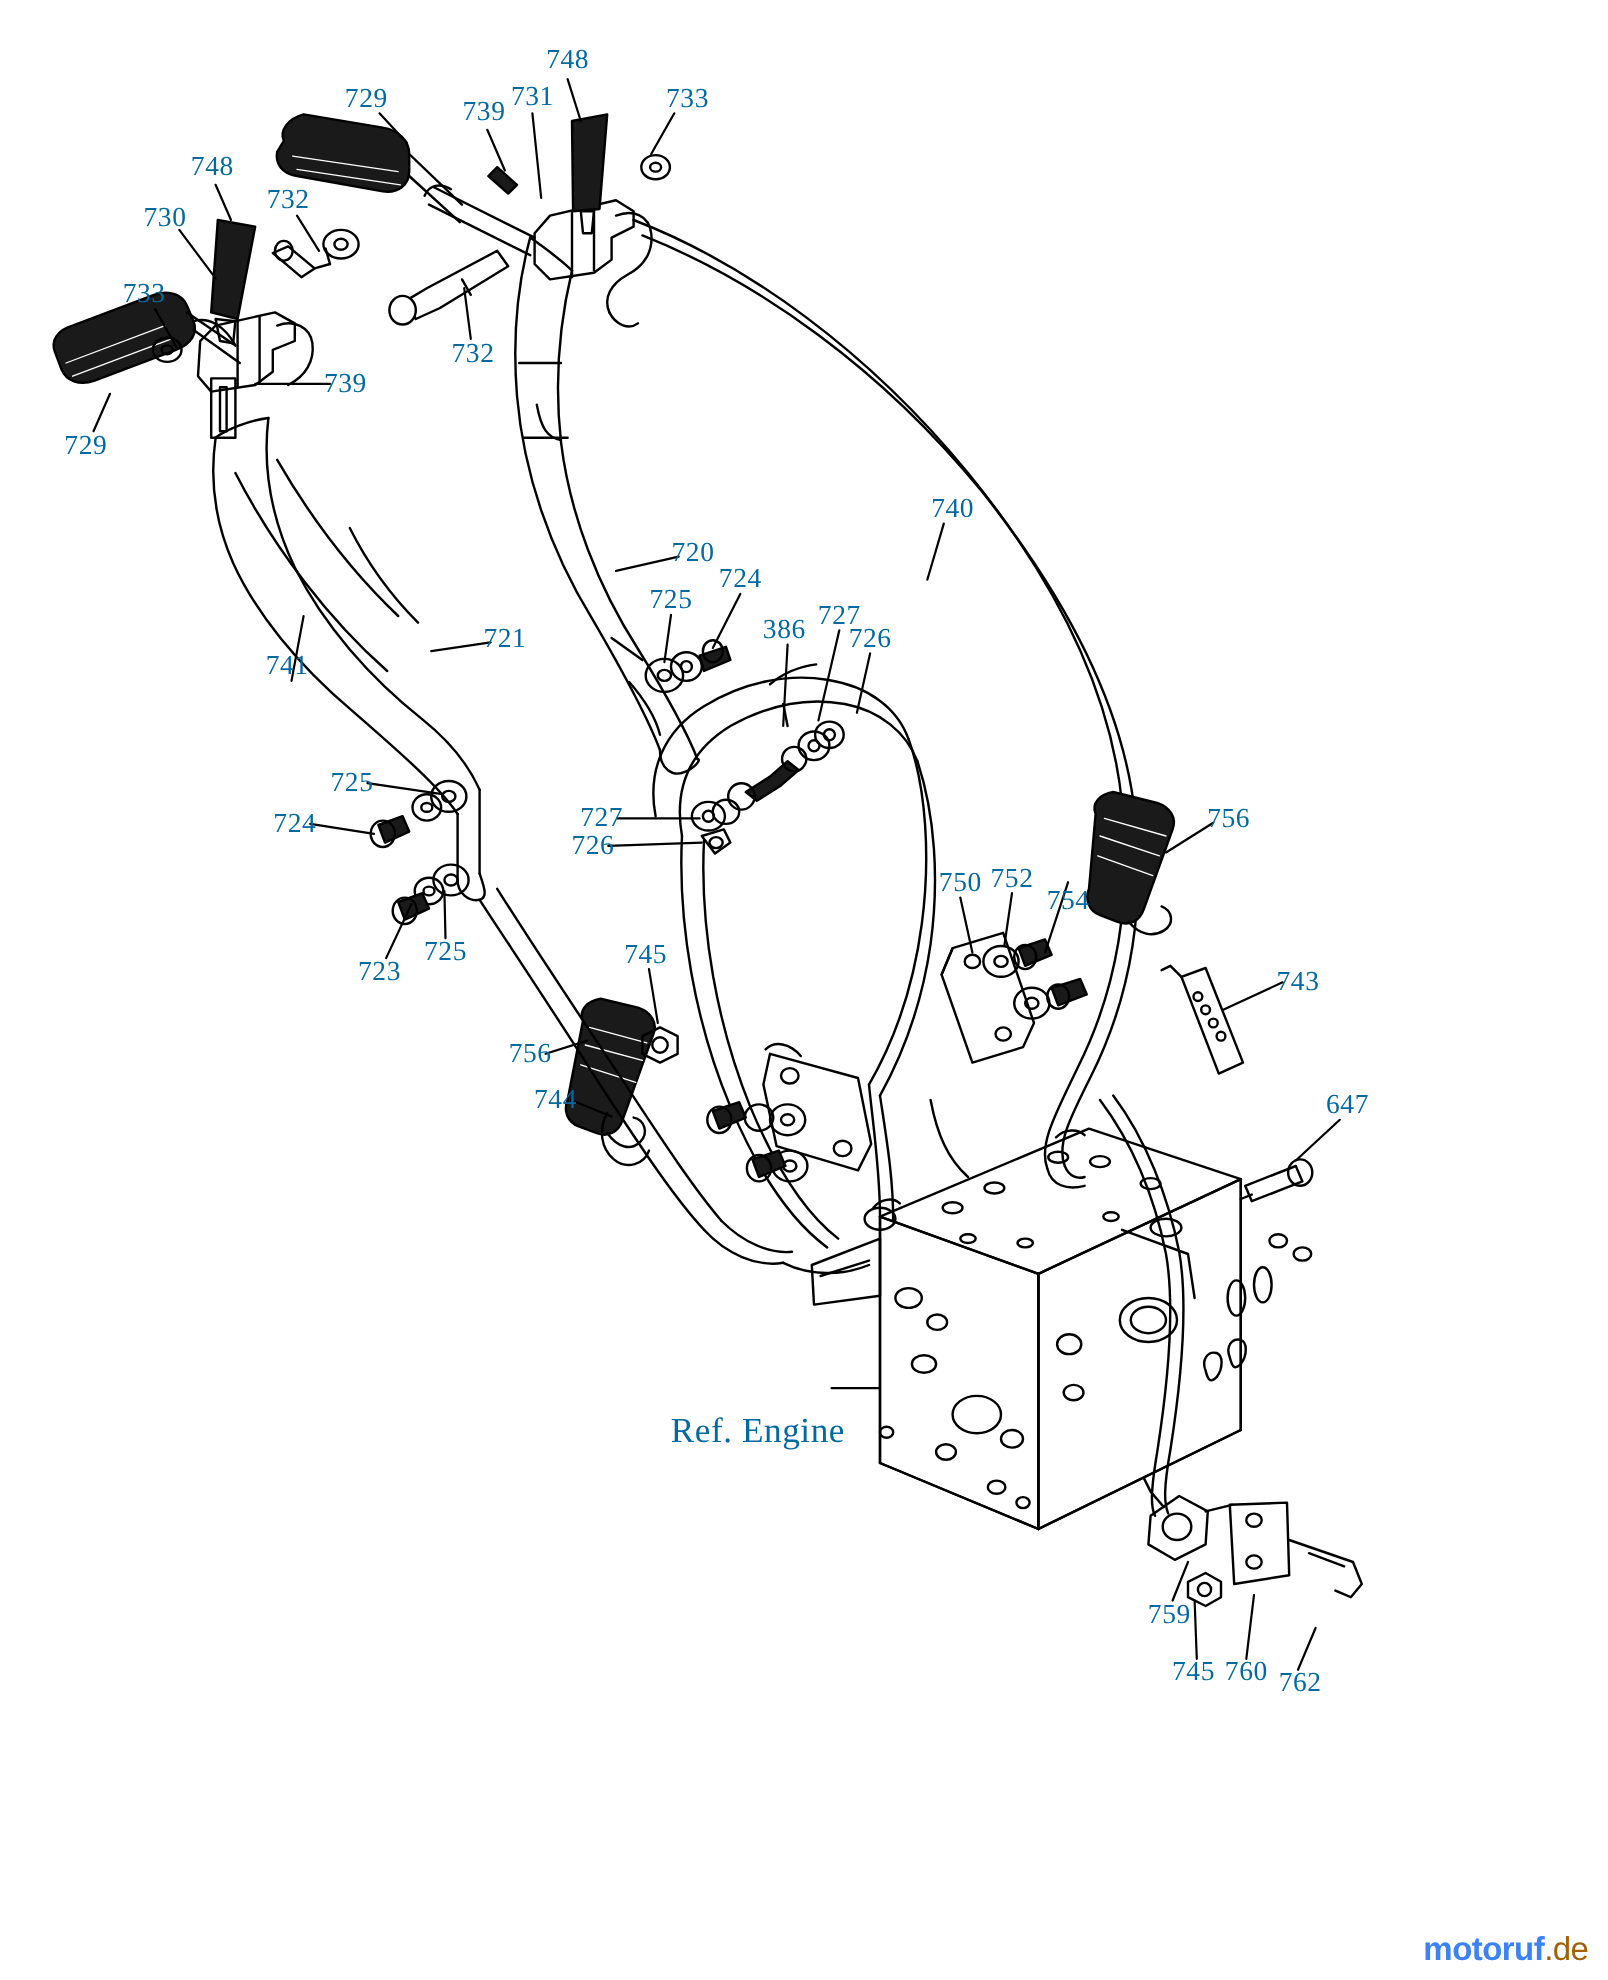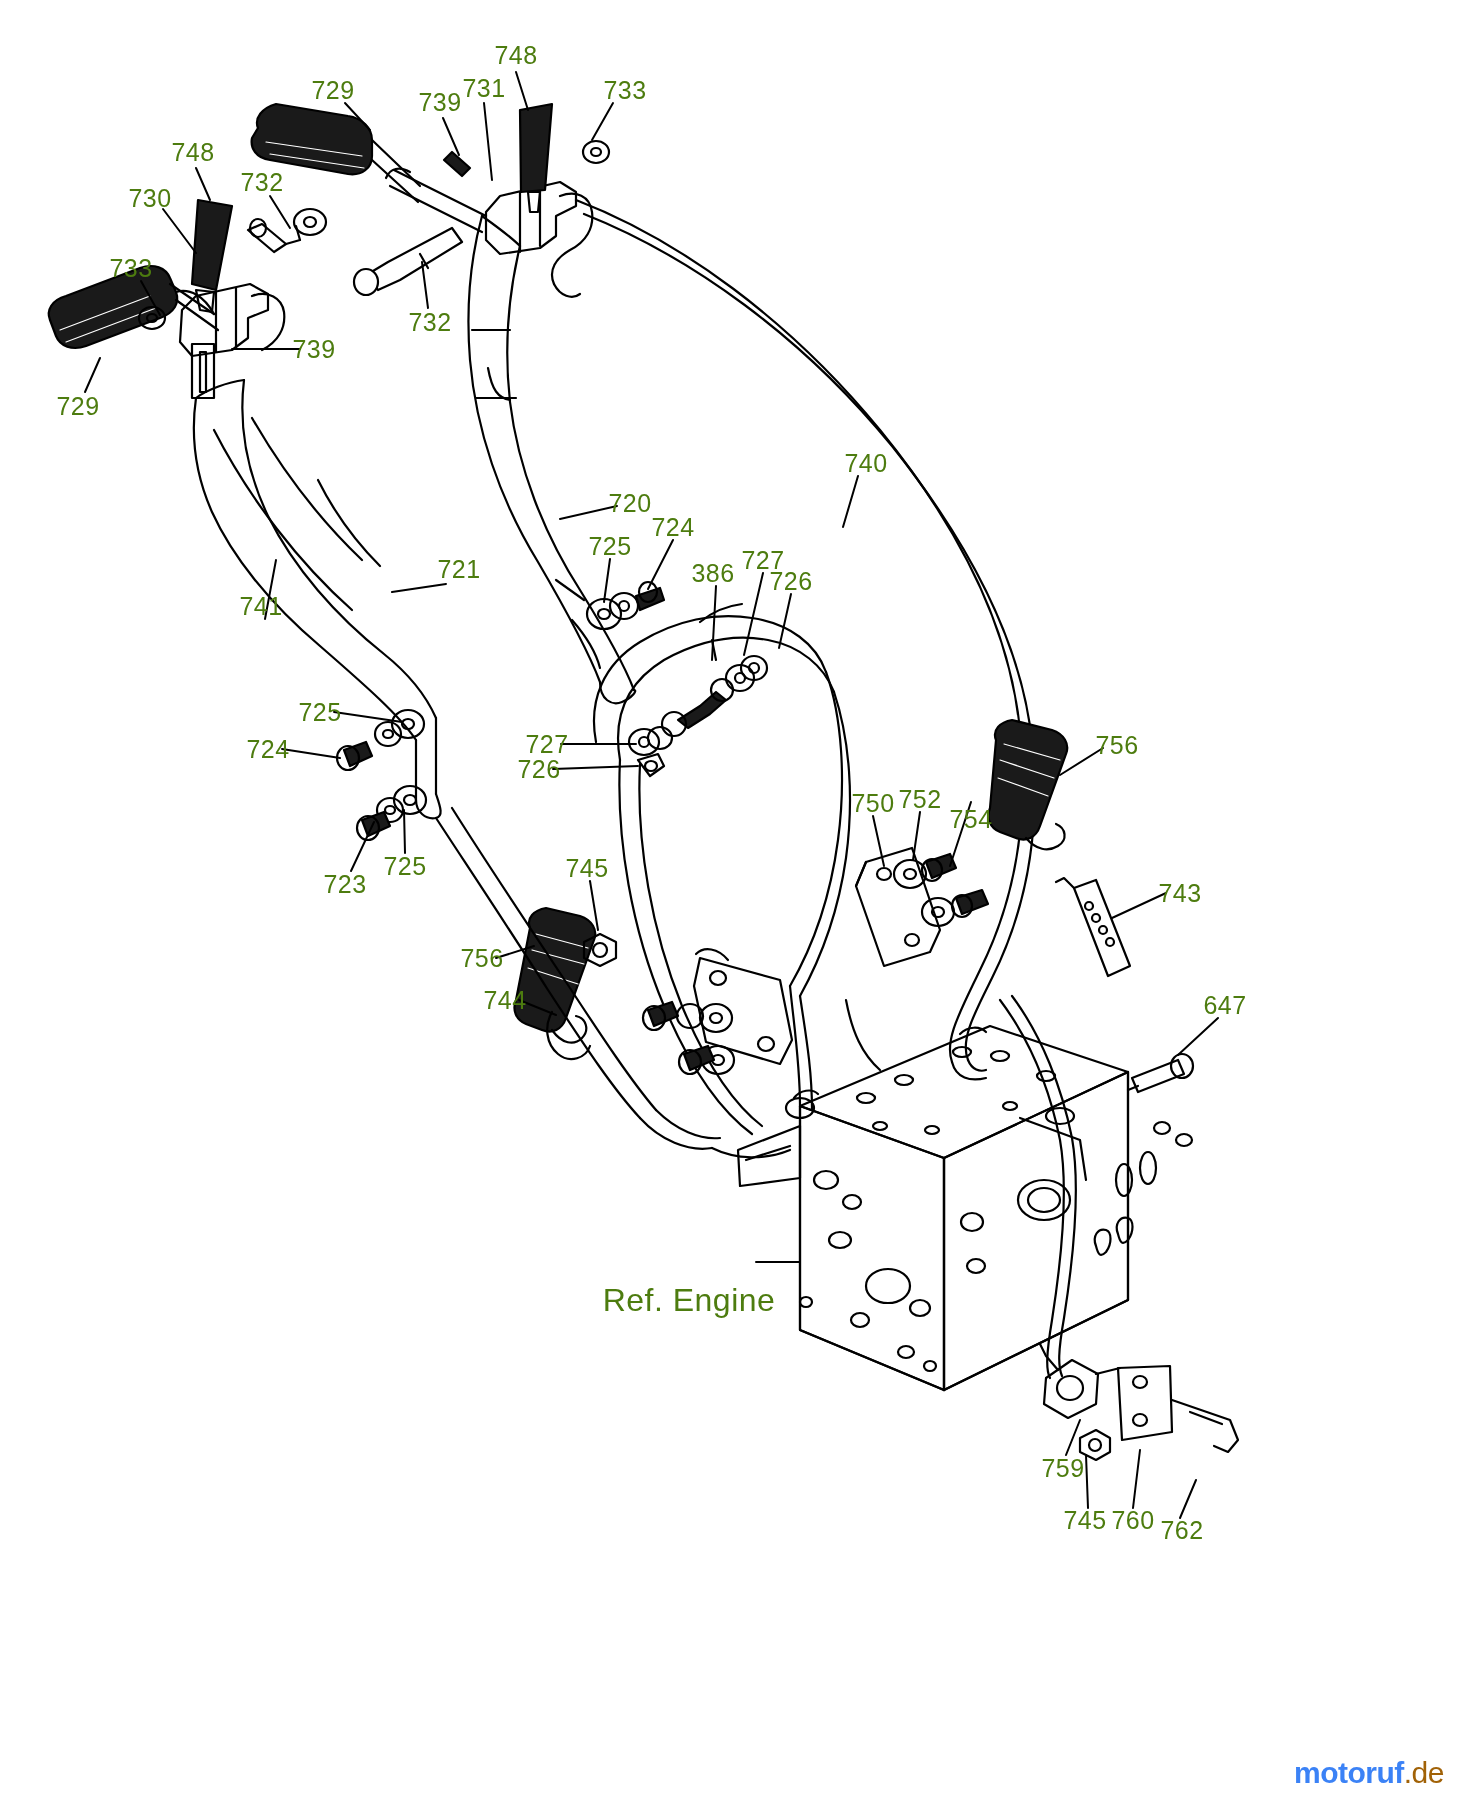--- a/index.html
+++ b/index.html
@@ -19,23 +19,23 @@
   }
   #diagram-svg {
     position: absolute;
     left: 0;
     top: 0;
     width: 1462px;
     height: 1800px;
   }
   .callout {
     position: absolute;
-    font-family: Liberation Sans, sans-serif;
+    font-family: Liberation Serif, serif;
     font-size: 25px;
-    color: #4d7c0f;
+    color: #0369a1;
     white-space: nowrap;
     transform: translate(-50%, -50%);
     letter-spacing: 0.5px;
   }
   .callout.ref {
     font-size: 32px;
     margin-top: 38px;
   }
   #watermark {
     position: absolute;
@@ -448,21 +448,21 @@
       <div class="callout" style="left: 430px; top: 322px;">732</div>
       <div class="callout" style="left: 314px; top: 349px;">739</div>
       <div class="callout" style="left: 78px; top: 406px;">729</div>
       <div class="callout" style="left: 866px; top: 463px;">740</div>
       <div class="callout" style="left: 630px; top: 503px;">720</div>
       <div class="callout" style="left: 610px; top: 546px;">725</div>
       <div class="callout" style="left: 673px; top: 527px;">724</div>
       <div class="callout" style="left: 713px; top: 573px;">386</div>
       <div class="callout" style="left: 763px; top: 560px;">727</div>
       <div class="callout" style="left: 791px; top: 581px;">726</div>
-      <div class="callout" style="left: 459px; top: 569px;">721</div>
+      <div class="callout" style="left: 459px; top: 581px;">721</div>
       <div class="callout" style="left: 261px; top: 606px;">741</div>
       <div class="callout" style="left: 320px; top: 712px;">725</div>
       <div class="callout" style="left: 268px; top: 749px;">724</div>
       <div class="callout" style="left: 547px; top: 744px;">727</div>
       <div class="callout" style="left: 539px; top: 769px;">726</div>
       <div class="callout" style="left: 1117px; top: 745px;">756</div>
       <div class="callout" style="left: 873px; top: 803px;">750</div>
       <div class="callout" style="left: 920px; top: 799px;">752</div>
       <div class="callout" style="left: 971px; top: 789px; margin-top: 30px;">754</div>
       <div class="callout" style="left: 405px; top: 866px;">725</div>

